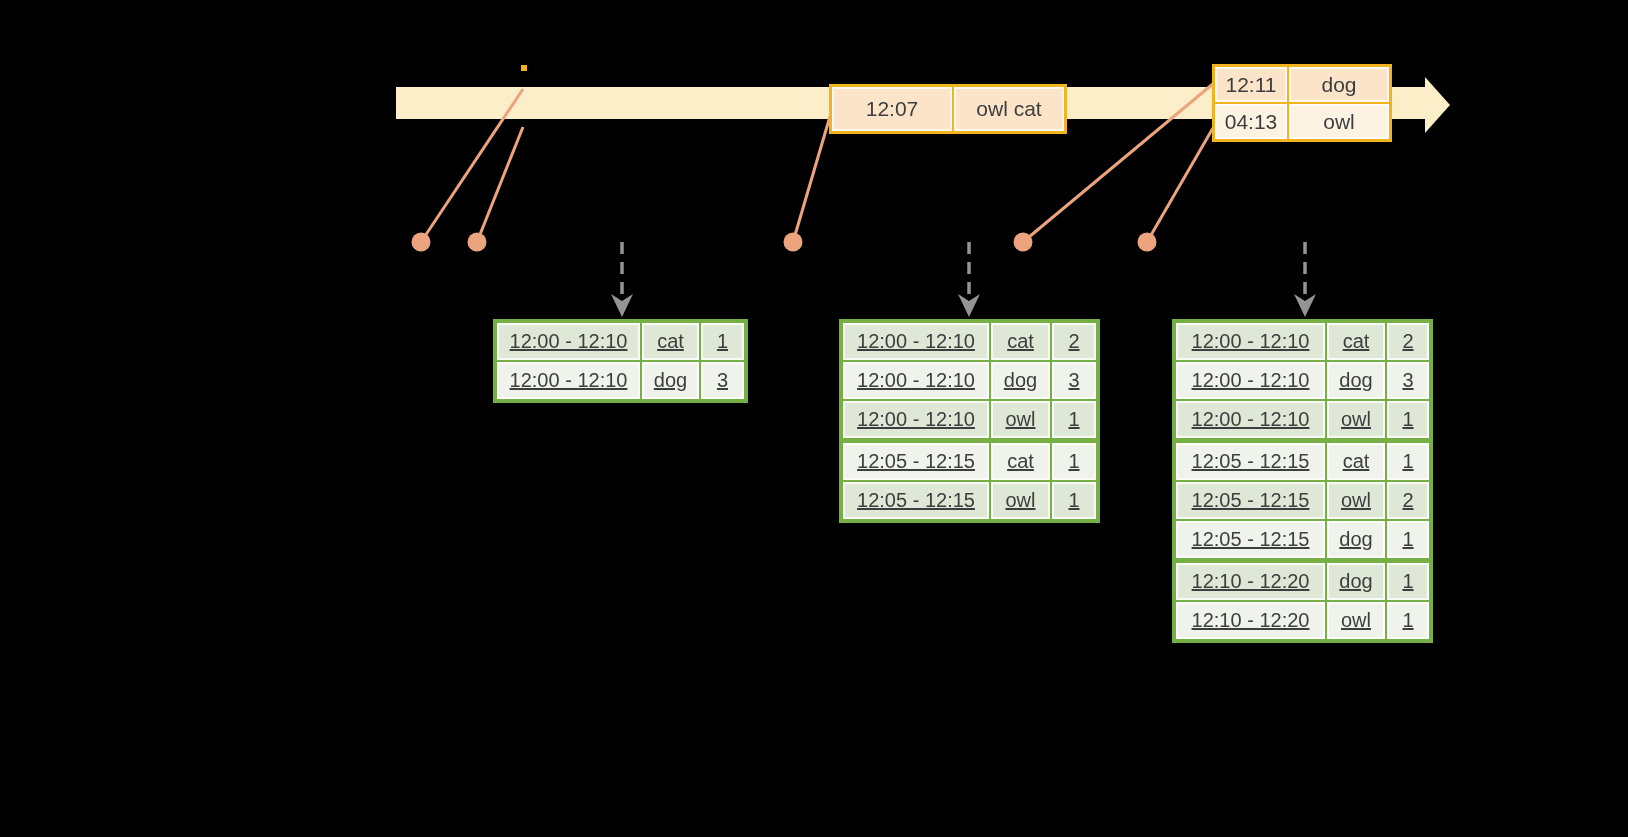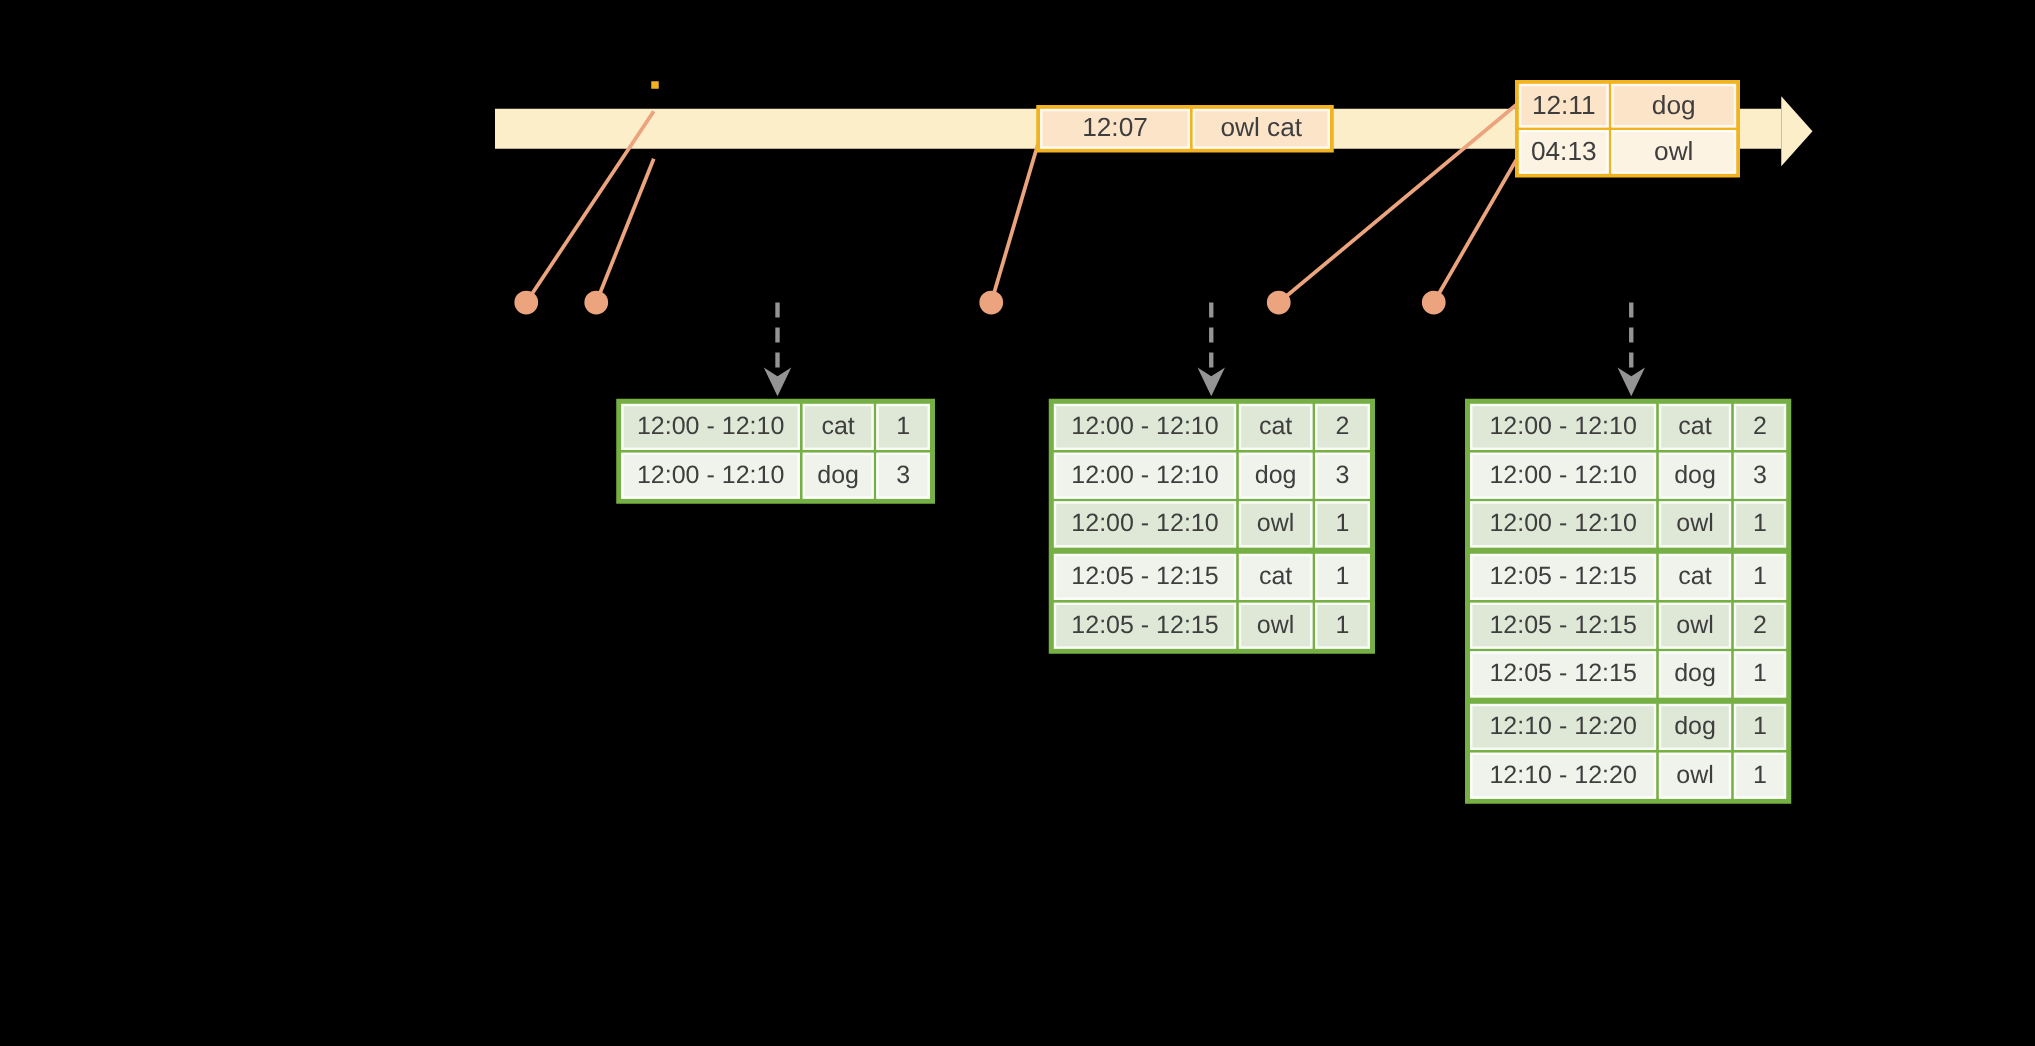--- a/index.html
+++ b/index.html
@@ -8,31 +8,31 @@
     font-family:"Liberation Sans", sans-serif; color:#3e3e3e; overflow:hidden;
   }
   .overlay { position:absolute; left:0; top:0; }
 
   
   .timeline-bar { position:absolute; left:396px; top:87px; width:1029px; height:32px; background:#fdeeca; }
 
   
   .etable { position:absolute; background:#f1b41f; padding:3px; display:grid; row-gap:2px; }
   .erow   { display:grid; column-gap:2px; height:35px; }
-  .erow.short { height:32px;border-radius:12px; }
+  .erow.short { height:44px;border-radius:12px; }
   .ecols-a { grid-template-columns:80px 116px; }
   .ecols-b { grid-template-columns:120px 110px; }
   .ecols-c { grid-template-columns:72px 100px; }
   .ecell  { display:flex; align-items:center; justify-content:center;
             font-size:21px; box-shadow:inset 0 0 0 2px rgba(255,255,255,.75); }
   .peach  { background:#fce4c9; }
   .cream  { background:#fdf3e2; }
 
   
-  .gtable { position:absolute; background:#76b044; padding:4px; }
+  .gtable { position:absolute; background:#76b044; padding:4px;text-decoration:underline; }
   .grow   { display:grid; column-gap:2px; height:37px; }
   .grow + .grow { margin-top:2px; }
   .grow.sep { margin-top:5px; }
   .gcols-1 { grid-template-columns:143px 57px 43px; }
   .gcols-2 { grid-template-columns:146px 59px 44px; }
   .gcols-3 { grid-template-columns:149px 58px 42px; }
   .gcell  { display:flex; align-items:center; justify-content:center;
             font-size:20px; box-shadow:inset 0 0 0 2px rgba(255,255,255,.8); }
   .godd   { background:#dfe8d7; }
   .geven  { background:#f0f3ec; }

